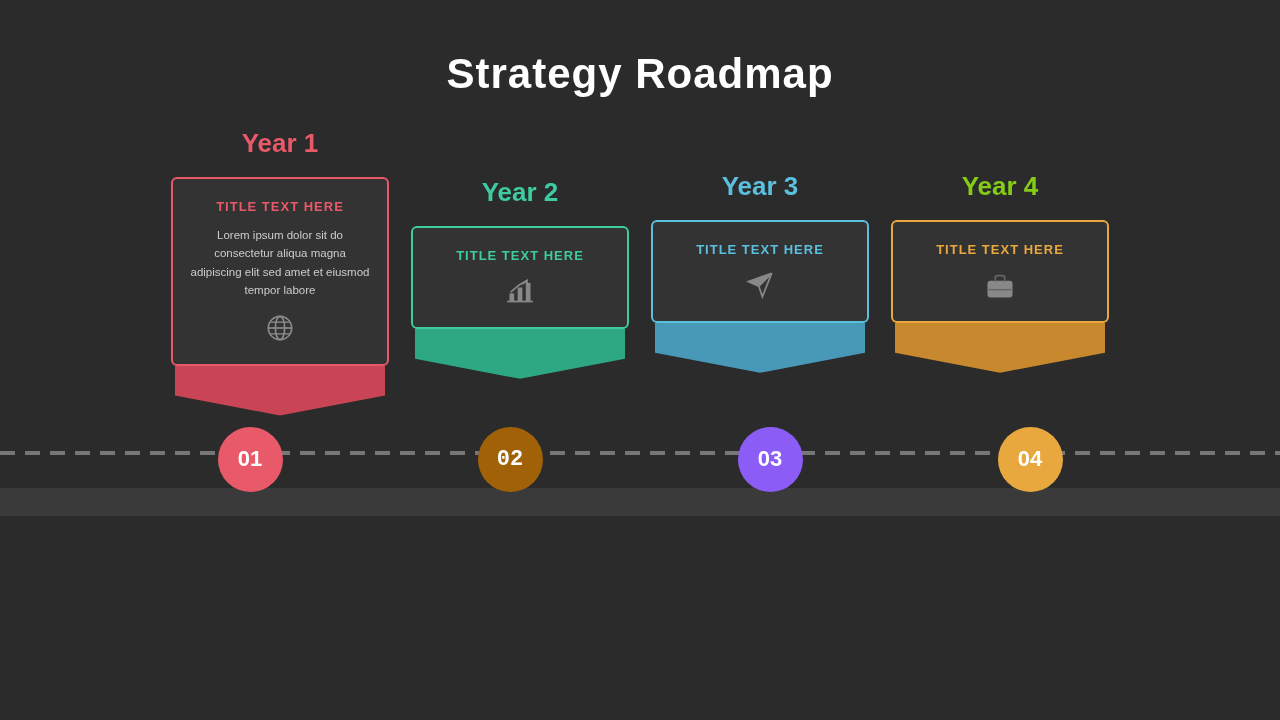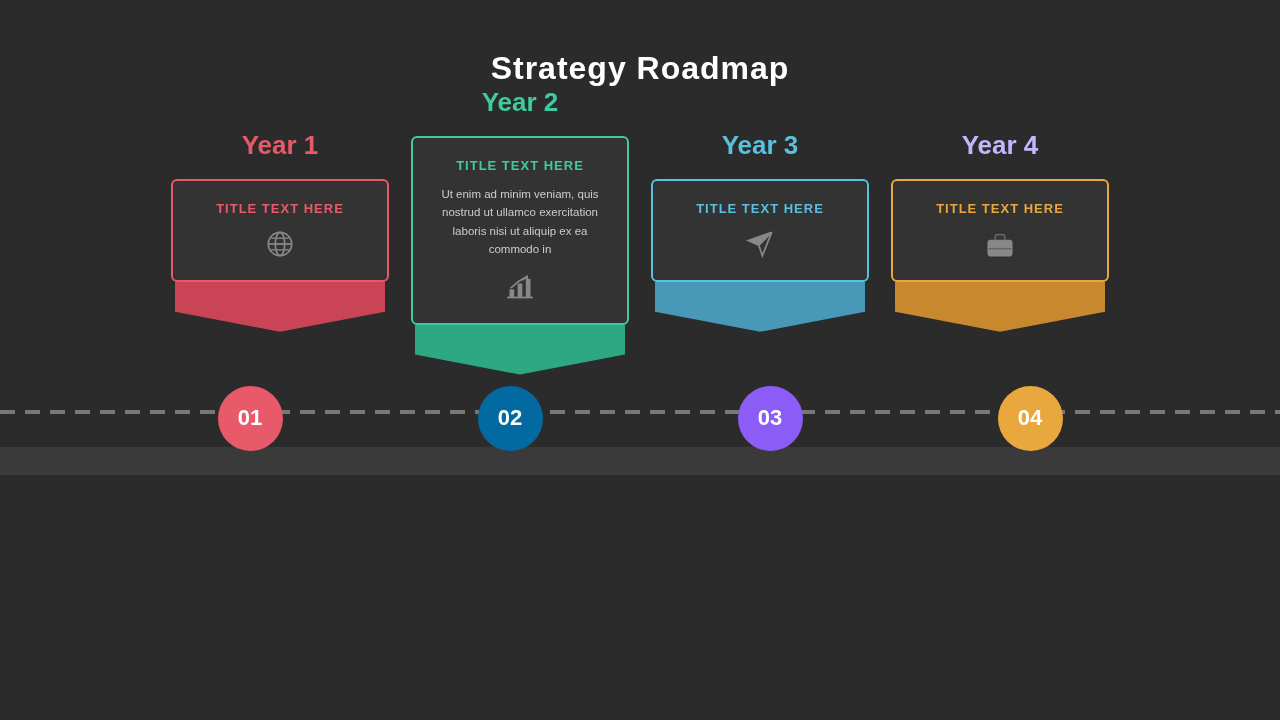--- a/index.html
+++ b/index.html
@@ -9,23 +9,24 @@
       background-color: #2b2b2b;
       font-family: 'Arial', sans-serif;
       overflow: hidden;
       display: flex;
       flex-direction: column;
       align-items: center;
     }
 
     .page-title {
       color: #ffffff;
-      font-size: 32px;
+      font-size: 42px;
       font-weight: 800;
       margin-top: 50px;
+      margin-bottom: 30px;
       letter-spacing: 1px;
     }
 
     .roadmap-container {
       display: flex;
       flex-direction: row;
       align-items: center;
       justify-content: center;
       gap: 20px;
       width: 100%;
@@ -90,29 +91,29 @@
       color: #ffffff;
       position: relative;
       z-index: 2;
     }
 
     
     .col1 .year-label { color: #e8596a; }
     .col1 .card { border-color: #e8596a; }
     .col1 .card-title { color: #e8596a; }
 
-    .col2 .year-label { color: #3ecba0; }
+    .col2 .year-label { color: #3ecba0; margin-top: 12px; }
     .col2 .card { border-color: #3ecba0; }
     .col2 .card-title { color: #3ecba0; }
 
     .col3 .year-label { color: #5bbfde; }
     .col3 .card { border-color: #5bbfde; }
     .col3 .card-title { color: #5bbfde; }
 
-    .col4 .year-label { color: #c4b5fd; }
+    .col4 .year-label { color: #84cc16; }
     .col4 .card { border-color: #e8a83e; }
     .col4 .card-title { color: #e8a83e; }
 
     
     .card-bottom-wrap {
       display: flex;
       justify-content: center;
       width: 210px;
     }
 
@@ -181,40 +182,40 @@
 <body>
 
 <h1 class="page-title">Strategy Roadmap</h1>
 
 <div class="roadmap-container">
 
   <div class="column col1">
     <div class="year-label">Year 1</div>
     <div class="card">
       <div class="card-title">TITLE TEXT HERE</div>
+      <div class="card-text">Lorem ipsum dolor sit do consectetur aliqua magna adipiscing elit sed amet et eiusmod tempor labore</div>
       <div class="card-icon">
         <svg width="28" height="28" viewBox="0 0 24 24" fill="#888888" xmlns="http://www.w3.org/2000/svg">
           <circle cx="12" cy="12" r="10" stroke="#888" stroke-width="1.5" fill="none"></circle>
           <ellipse cx="12" cy="12" rx="4" ry="10" stroke="#888" stroke-width="1.5" fill="none"></ellipse>
           <line x1="2" y1="12" x2="22" y2="12" stroke="#888" stroke-width="1.5"></line>
           <line x1="4" y1="7" x2="20" y2="7" stroke="#888" stroke-width="1.2"></line>
           <line x1="4" y1="17" x2="20" y2="17" stroke="#888" stroke-width="1.2"></line>
         </svg>
       </div>
     </div>
     <div class="card-bottom-wrap">
       <div class="chevron-box"></div>
     </div>
   </div>
 
   <div class="column col2">
     <div class="year-label">Year 2</div>
     <div class="card">
       <div class="card-title">TITLE TEXT HERE</div>
-      <div class="card-text">Ut enim ad minim veniam, quis nostrud ut ullamco exercitation  laboris  nisi ut aliquip ex ea commodo in</div>
       <div class="card-icon">
         <svg width="28" height="28" viewBox="0 0 24 24" fill="none" xmlns="http://www.w3.org/2000/svg">
           <rect x="3" y="14" width="4" height="7" fill="#888"></rect>
           <rect x="10" y="9" width="4" height="12" fill="#888"></rect>
           <rect x="17" y="5" width="4" height="16" fill="#888"></rect>
           <line x1="1" y1="21" x2="23" y2="21" stroke="#888" stroke-width="1.5"></line>
           <polyline points="4,13 11,7 18,3" stroke="#888" stroke-width="1.5" fill="none"></polyline>
           <polyline points="14,6 18,3 18,7" stroke="#888" stroke-width="1.5" fill="none"></polyline>
         </svg>
       </div>
@@ -260,21 +261,21 @@
 </div>
 
 <div class="bottom-section">
   <div class="road-strip"></div>
   <div class="dashed-line"></div>
   <div class="circles-row">
     <div class="circle-col">
       <div class="timeline-circle col1" style="background-color:#e8596a;">01</div>
     </div>
     <div class="circle-col">
-      <div class="timeline-circle col2" style="background-color:#0369a1;">02</div>
+      <div class="timeline-circle col2" style="background-color:#a16207;font-family:Liberation Mono, monospace;">02</div>
     </div>
     <div class="circle-col">
       <div class="timeline-circle col3" style="background-color:#8b5cf6;">03</div>
     </div>
     <div class="circle-col">
       <div class="timeline-circle col4" style="background-color:#e8a83e;">04</div>
     </div>
   </div>
 </div>
 

